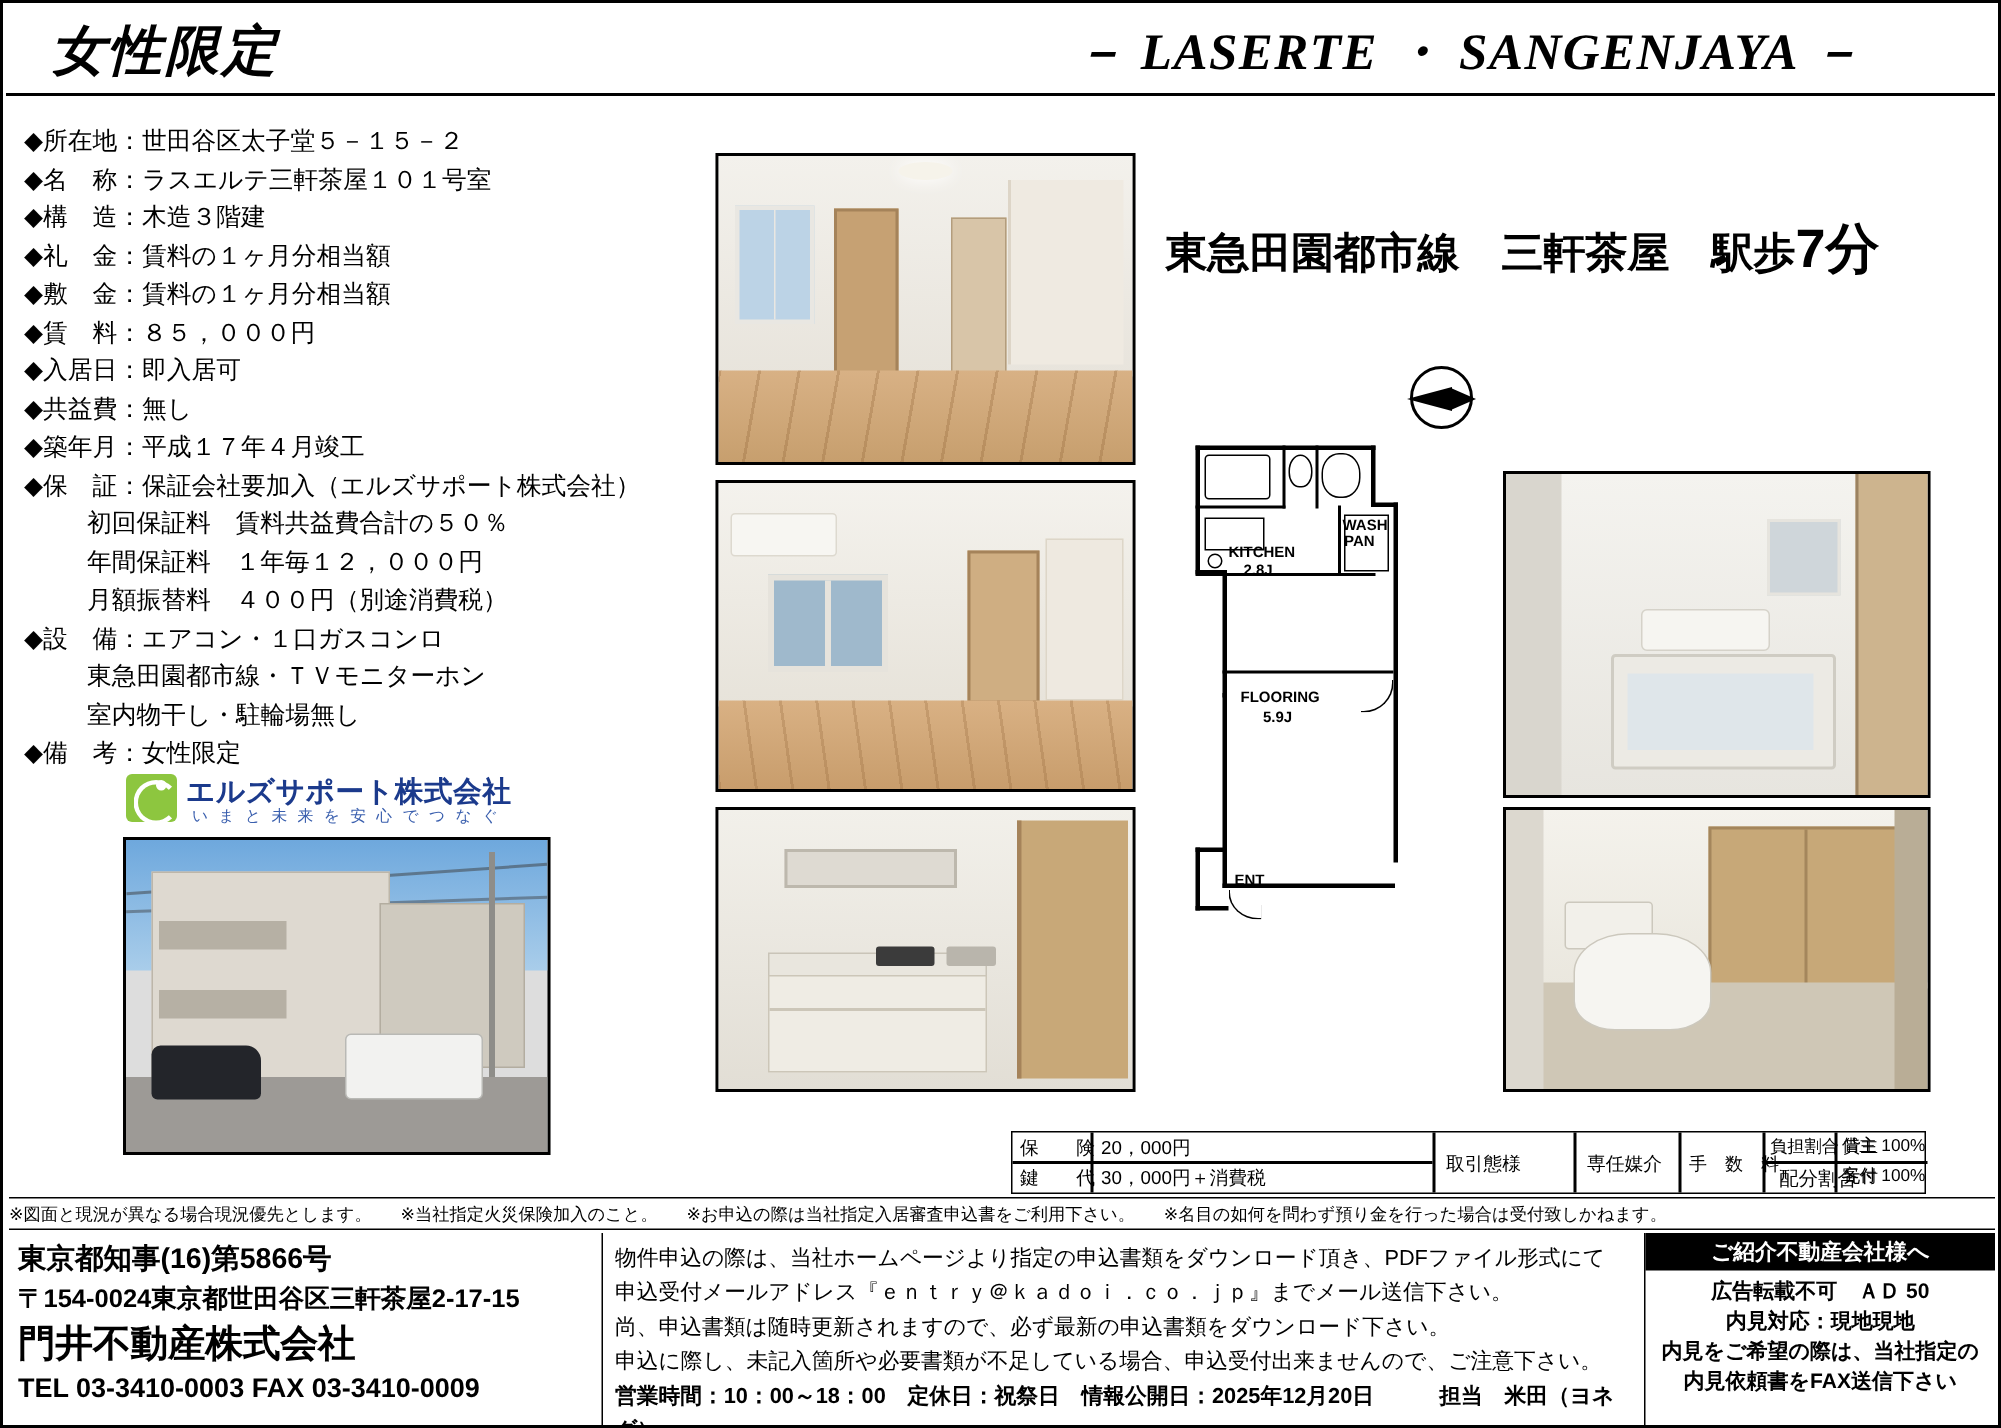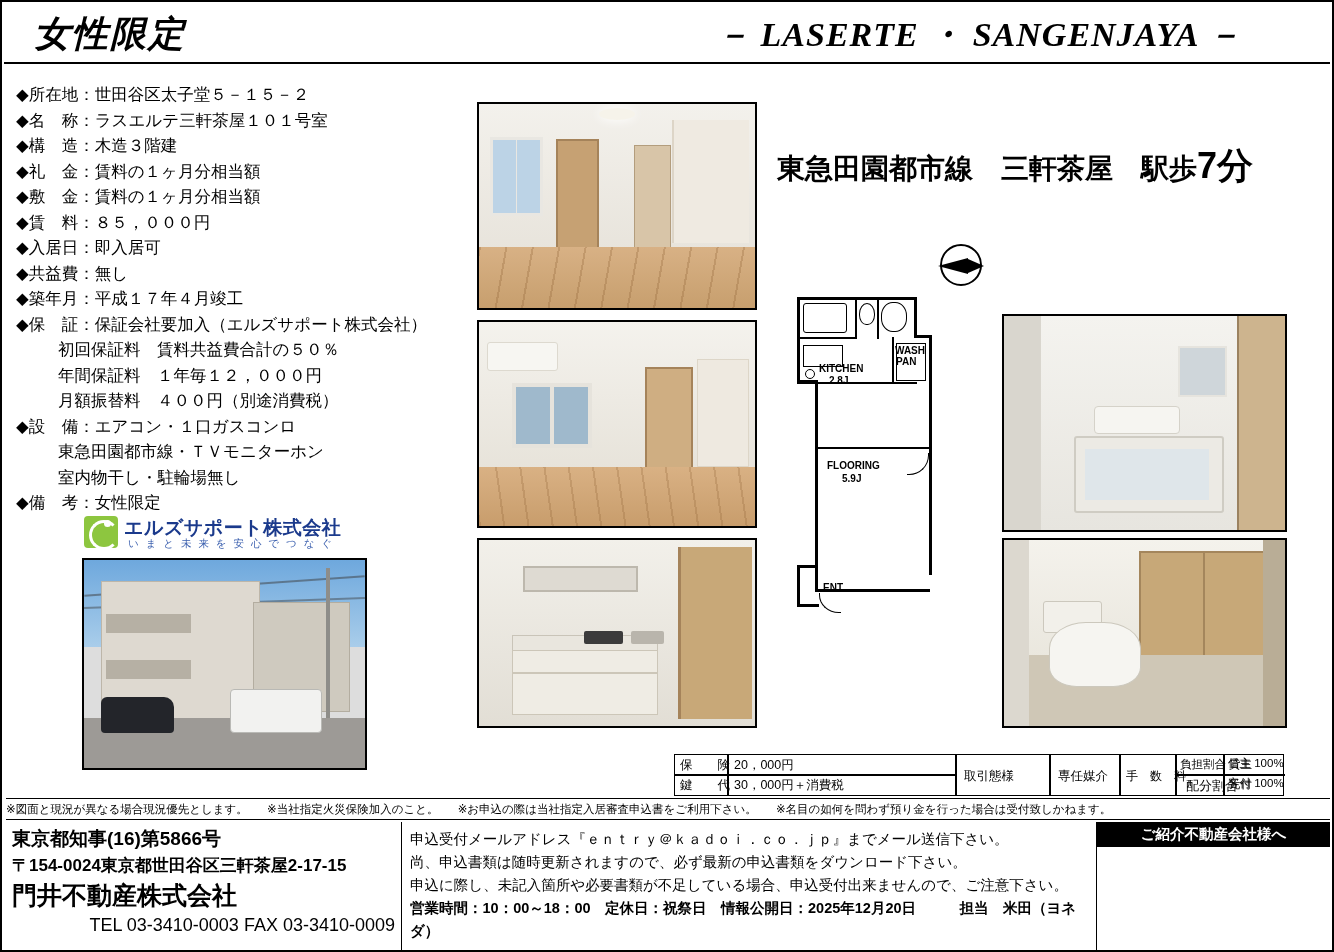--- a/index.html
+++ b/index.html
@@ -132,21 +132,21 @@
   
   .disclaim{position:absolute;left:4px;top:796px;width:1324px;height:22px;border-top:1.5px solid #000;border-bottom:1.5px solid #000;box-sizing:border-box;font-size:11.5px;padding-top:3px;white-space:nowrap;}
   .disclaim span{display:inline-block;margin-right:16px;}
 
   
   .footer{position:absolute;left:4px;top:820px;width:1324px;height:128px;}
   .f-left{position:absolute;left:0;top:0;width:396px;height:128px;border-right:1.5px solid #000;box-sizing:border-box;padding:4px 6px;}
   .f-l1{font-size:19px;font-weight:bold;}
   .f-l2{font-size:17px;font-weight:bold;margin-top:2px;}
   .f-l3{font-size:25px;font-weight:bold;margin-top:2px;}
-  .f-l4{font-size:18px;font-weight:normal;margin-top:3px;text-align:right;}
+  .f-l4{font-size:18px;font-weight:bold;margin-top:3px;}
   .f-mid{position:absolute;left:398px;top:0;width:690px;height:128px;box-sizing:border-box;padding:6px 6px;font-size:14.5px;line-height:23px;}
   .f-right{position:absolute;left:1090px;top:0;width:234px;height:128px;border-left:1.5px solid #000;box-sizing:border-box;text-align:center;}
   .f-r-title{background:#000;color:#fff;font-size:14.5px;font-weight:bold;padding:3px 0;}
   .f-r-body{font-size:14px;line-height:20px;padding-top:3px;font-weight:bold;}
 </style>
 </head>
 <body>
 
 <div class="page">
 
@@ -328,23 +328,30 @@
   </div>
 
   <div class="footer">
     <div class="f-left">
       <div class="f-l1">東京都知事(16)第5866号</div>
       <div class="f-l2">〒154-0024東京都世田谷区三軒茶屋2-17-15</div>
       <div class="f-l3">門井不動産株式会社</div>
       <div class="f-l4">TEL 03-3410-0003  FAX 03-3410-0009</div>
     </div>
     <div class="f-mid">
+      <div>物件申込の際は、当社ホームページより指定の申込書類をダウンロード頂き、PDFファイル形式にて</div>
       <div>申込受付メールアドレス『ｅｎｔｒｙ＠ｋａｄｏｉ．ｃｏ．ｊｐ』までメール送信下さい。</div>
       <div>尚、申込書類は随時更新されますので、必ず最新の申込書類をダウンロード下さい。</div>
       <div>申込に際し、未記入箇所や必要書類が不足している場合、申込受付出来ませんので、ご注意下さい。</div>
       <div style="font-weight:bold;">営業時間：10：00～18：00　定休日：祝祭日　情報公開日：2025年12月20日　　　担当　米田（ヨネダ）</div>
     </div>
     <div class="f-right">
       <div class="f-r-title">ご紹介不動産会社様へ</div>
+      <div class="f-r-body">
+        <div>広告転載不可　ＡＤ 50</div>
+        <div>内見対応：現地現地</div>
+        <div>内見をご希望の際は、当社指定の</div>
+        <div>内見依頼書をFAX送信下さい</div>
+      </div>
     </div>
   </div>
 
 </div>
 
 </body></html>

